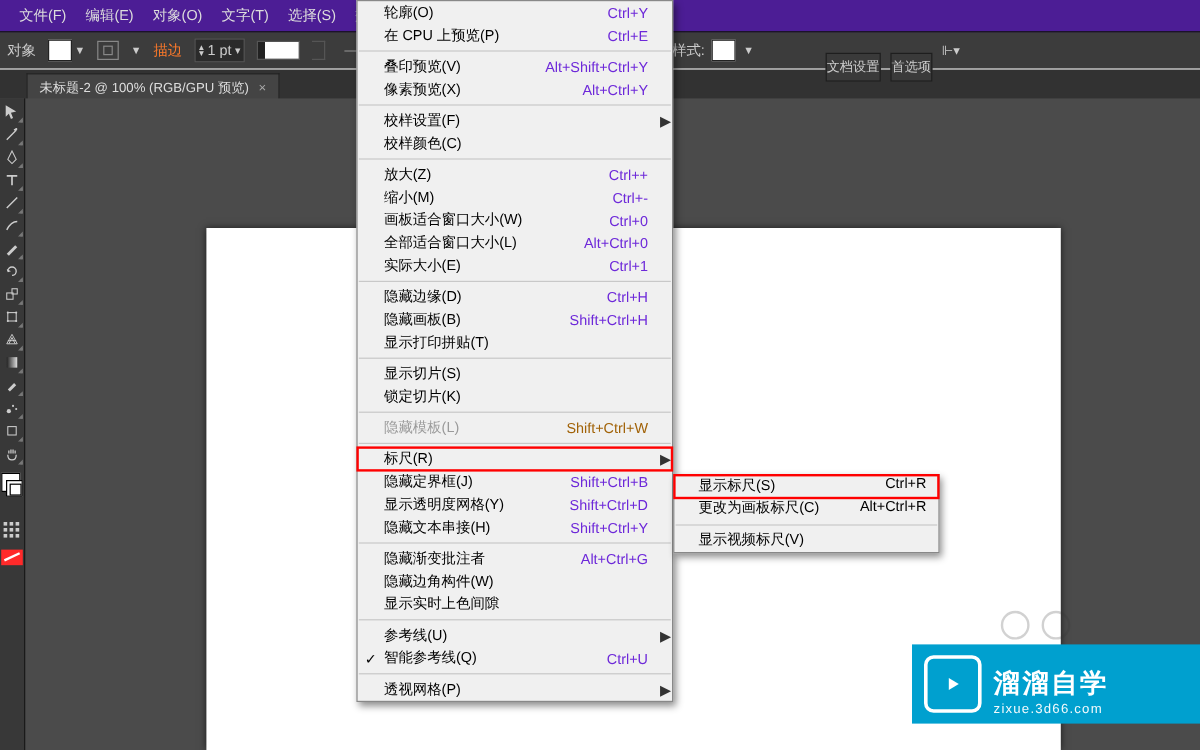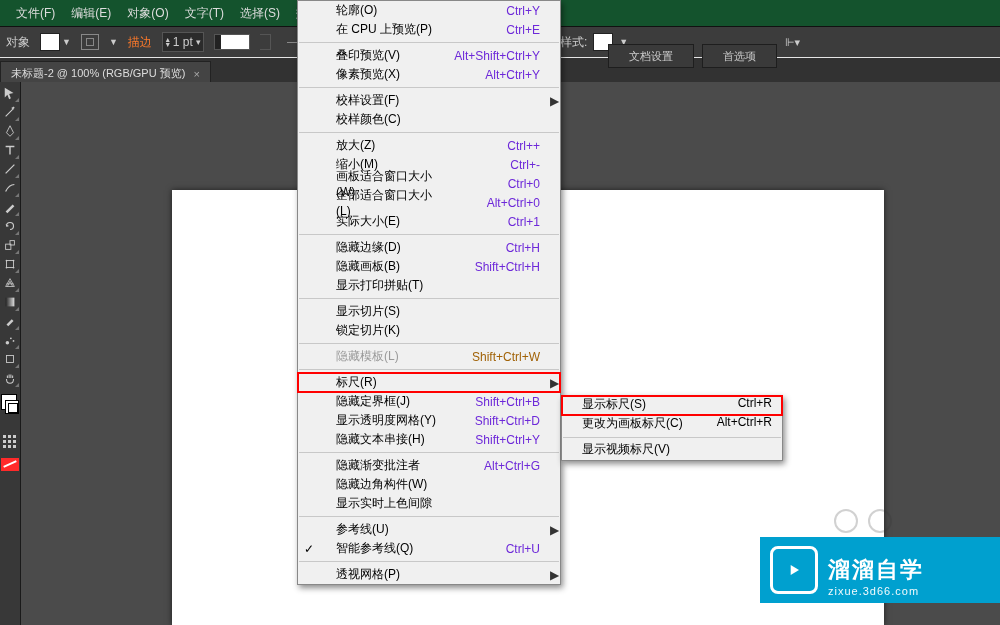--- a/index.html
+++ b/index.html
@@ -1,59 +1,59 @@
 <!DOCTYPE html>
 <html><head>
 <meta charset="utf-8">
 <style>
   html,body{margin:0;padding:0;width:1000px;height:625px;background:#111;font-family:"Microsoft YaHei",Arial,sans-serif;font-size:12px;color:#ccc;overflow:hidden;}
-  .menubar{height:26px;display:flex;align-items:center;background:#14532d;border-bottom:1px solid #111;position:relative;padding-left:8px;}
+  .menubar{height:26px;display:flex;align-items:center;background:#4c1d95;border-bottom:1px solid #111;position:relative;padding-left:8px;}
   .menubar .mi{padding:0 8px;height:26px;line-height:26px;color:#ddd;cursor:default;}
   .menubar .mi.open{background:#5a7aa0;color:#fff;}
   .menubar .mi.hl{outline:2px solid #ff0000;outline-offset:-2px;}
   .menubar .icons{position:absolute;right:452px;top:0;display:flex;gap:10px;height:26px;align-items:center;}
   .bricon{width:20px;height:16px;background:#6a4a20;border:1px solid #222;display:flex;align-items:center;justify-content:center;font-size:9px;color:#fff;}
   .sqicon{width:18px;height:14px;border:1px solid #888;display:flex;}
   .sqicon span{width:50%;background:#888;}
   .spark{width:18px;height:16px;color:#aaa;font-size:14px;}
   .optbar{height:30px;background:#3c3c3c;border-bottom:1px solid #e5e5e5;display:flex;align-items:center;padding-left:6px;gap:10px;color:#ccc;font-size:12px;position:relative;}
   .swatch{width:18px;height:16px;background:#fff;border:1px solid #222;}
   .optbar .box{width:16px;height:14px;border:1px solid #888;display:flex;align-items:center;justify-content:center;}
   .optbar .box .d{width:6px;height:6px;border:1px solid #888;}
   .optbar .stroke-lbl{color:#ff7a2a;}
   .optbar .pt{display:flex;align-items:center;border:1px solid #555;background:#2b2b2b;padding:0 3px;height:18px;gap:3px;}
   .optbar .pt .arr{display:flex;flex-direction:column;line-height:5px;font-size:8px;}
   .optbar .seg{width:34px;height:14px;background:linear-gradient(90deg,#222 0 6px,#fff 6px 34px);border:1px solid #555;}
   .optbar .segdd{width:10px;height:14px;border:1px solid #555;border-left:none;}
   .optbar .rule{width:70px;height:1px;background:#888;margin:0 6px;}
-  .btn{background:#3a3a3a;border:1px solid #1e1e1e;padding:2px 20px;height:18px;line-height:18px;color:#ccc;font-size:11px;margin-top:28px;}
+  .btn{background:#3a3a3a;border:1px solid #1e1e1e;padding:2px 0;height:18px;line-height:18px;color:#ccc;font-size:11px;margin-top:28px;}
   .optbar .right-group{position:absolute;right:200px;display:flex;gap:8px;align-items:center;}
   .optbar .mid{position:absolute;left:560px;display:flex;align-items:center;gap:6px;}
-  .tabbar{height:26px;background:#323232;display:flex;align-items:flex-end;border-bottom:1px solid #111;}
+  .tabbar{height:26px;background:#323232;display:flex;align-items:flex-end;padding-left:22px;border-bottom:1px solid #111;}
   .tab{background:#444;padding:4px 10px 3px 10px;color:#ddd;font-size:11px;border:1px solid #222;border-bottom:none;display:flex;align-items:center;gap:8px;}
   .tab .x{color:#aaa;font-size:11px;}
   .workspace{position:absolute;top:82px;bottom:0;left:0;right:0;background:#4b4b4b;}
   .toolstrip{position:absolute;top:0;left:0;width:20px;bottom:0;background:#383838;border-right:1px solid #1a1a1a;display:flex;flex-direction:column;align-items:center;padding-top:2px;gap:1px;}
   .tool{width:18px;height:18px;display:flex;align-items:center;justify-content:center;position:relative;}
   .tool svg{width:14px;height:14px;}
   .tool .tr{position:absolute;right:0;bottom:0;border:2px solid transparent;border-right-color:#777;border-bottom-color:#777;width:0;height:0;}
   .fillstroke{width:18px;height:28px;position:relative;margin-top:6px;}
   .fillstroke .a{position:absolute;left:0;top:0;width:14px;height:14px;background:#fff;border:1px solid #000;}
   .fillstroke .b{position:absolute;left:4px;top:6px;width:14px;height:14px;background:#fff;border:1px solid #000;box-sizing:border-box;}
   .fillstroke .b .inn{width:8px;height:8px;border:1px solid #000;margin:2px;}
   .dotgrid{width:14px;height:14px;display:grid;grid-template-columns:repeat(3,1fr);gap:1px;}
   .dotgrid span{width:3px;height:3px;background:#ccc;}
   .redbox{width:18px;height:13px;background:#ff2a2a;position:relative;margin-top:6px;}
   .redbox:after{content:"";position:absolute;left:2px;top:5px;right:2px;height:2px;background:#fff;transform:rotate(-25deg);}
   .artboard{position:absolute;left:172px;top:108px;width:712px;bottom:0;background:#fff;box-shadow:0 0 6px rgba(0,0,0,0.6);}
   .dropdown{position:absolute;top:0;left:297px;width:262px;background:#f0f0f0;color:#000;border:1px solid #888;box-shadow:2px 3px 6px rgba(0,0,0,.45);font-size:12px;z-index:20;}
   .dropdown .row{display:flex;align-items:center;height:19px;position:relative;}
   .dropdown .row.disabled{color:#9a9a9a;}
   .dropdown .ck{width:22px;text-align:center;}
-  .dropdown .lab{flex:1;padding-right:4px;margin-left:16px;}
+  .dropdown .lab{flex:1;padding-right:4px;}
   .dropdown .sc{width:92px;text-align:right;padding-right:10px;color:#6d28d9;}
   .dropdown .sc.dim{color:#a16207;}
   .dropdown .ar{width:10px;text-align:left;color:#333;}
   .dropdown .sep{height:1px;background:#c8c8c8;margin:3px 1px;}
   .dropdown .row.hl{outline:2px solid #ff0000;outline-offset:-1px;}
   .submenu{position:absolute;top:395px;left:561px;width:220px;background:#f0f0f0;border:1px solid #888;box-shadow:2px 3px 6px rgba(0,0,0,.45);z-index:30;color:#000;}
   .submenu .row{display:flex;align-items:flex-start;height:19px;}
   .submenu .ck{width:20px;}
   .submenu .lab{flex:1;}
   .submenu .sc{width:80px;text-align:right;padding-right:10px;}

